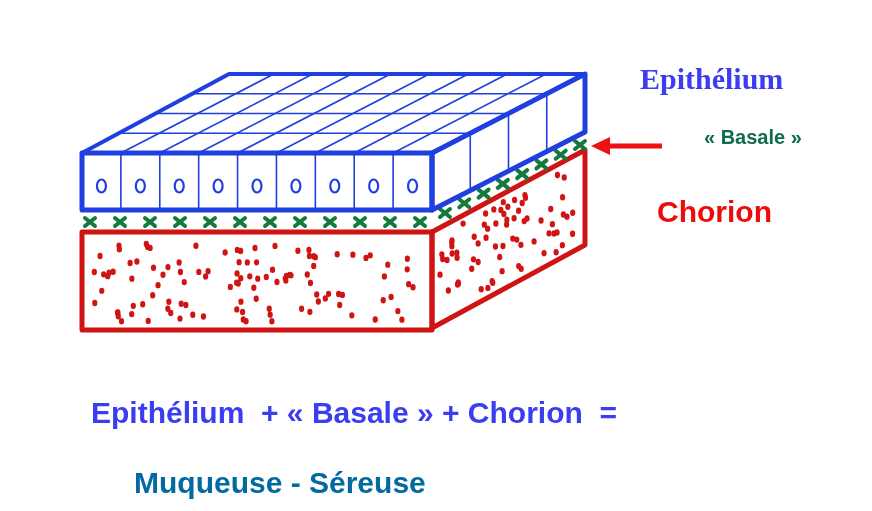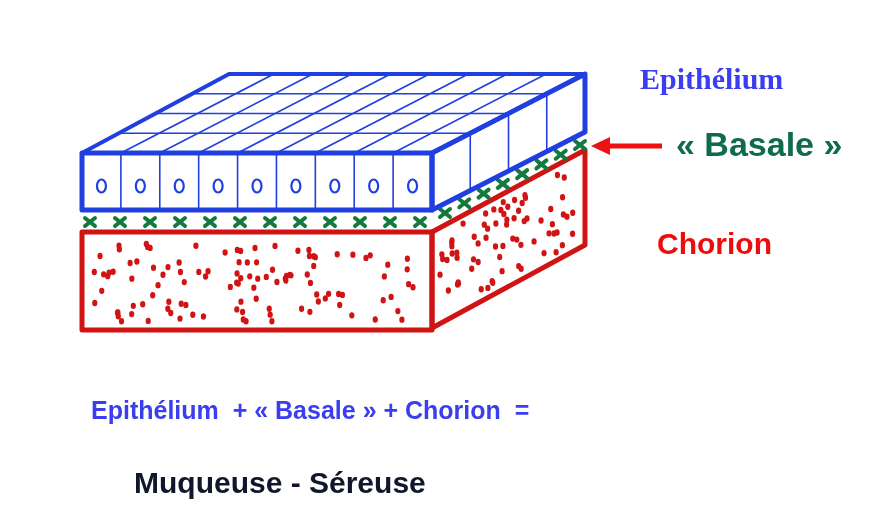--- a/index.html
+++ b/index.html
@@ -1,22 +1,22 @@
 <!DOCTYPE html>
 <html><head>
 <meta charset="utf-8">
 <style>
   html, body { margin: 0; padding: 0; background: #ffffff; }
   body { width: 872px; height: 511px; position: relative; overflow: hidden;
          font-family: "Liberation Sans", sans-serif; }
   .label { position: absolute; font-weight: bold; white-space: nowrap; line-height: 1; }
   #lbl-epi { left: 640px; top: 64px; font-size: 30px; font-family: Liberation Serif, serif; }
-  #lbl-basale { left: 676px; top: 127px; font-size: 34px; text-align: center; }
-  #lbl-chorion { left: 657px; top: 197px; font-size: 30px; margin-top: 32px; }
-  #eq-line { left: 91px; top: 398px; font-size: 25px; }
+  #lbl-basale { left: 704px; top: 127px; font-size: 20px; text-align: center; }
+  #lbl-chorion { left: 657px; top: 197px; font-size: 30px; }
+  #eq-line { left: 91px; top: 398px; font-size: 30px; }
   #result-line { left: 134px; top: 468px; font-size: 30px; }
   svg { position: absolute; left: 0; top: 0; }
 </style>
 </head>
 <body>
 
 <svg width="872" height="511" viewBox="0 0 872 511">
 
   <g fill="none" stroke="#d01414" stroke-width="5" stroke-linejoin="round">
     <rect x="82" y="232" width="350" height="98"></rect>
@@ -296,13 +296,13 @@
   <g>
     <line x1="662" y1="146" x2="605" y2="146" stroke="#ee1111" stroke-width="5"></line>
     <polygon points="591,146 610,137 610,155" fill="#ee1111"></polygon>
   </g>
 </svg>
 
 <div class="label" id="lbl-epi" style="color:#3a3df0">Epithélium</div>
 <div class="label" id="lbl-basale" style="color:#0f6b4e">« Basale »</div>
 <div class="label" id="lbl-chorion" style="color:#ee0b0b">Chorion</div>
 <div class="label" id="eq-line" style="color:#3a3df0;white-space:pre">Epithélium  + « Basale » + Chorion  =</div>
-<div class="label" id="result-line" style="color:#0f172a">Muqueuse - Séreuse</div>
+<div class="label" id="result-line" style="color:#0369a1">Muqueuse - Séreuse</div>
 
 </body></html>

